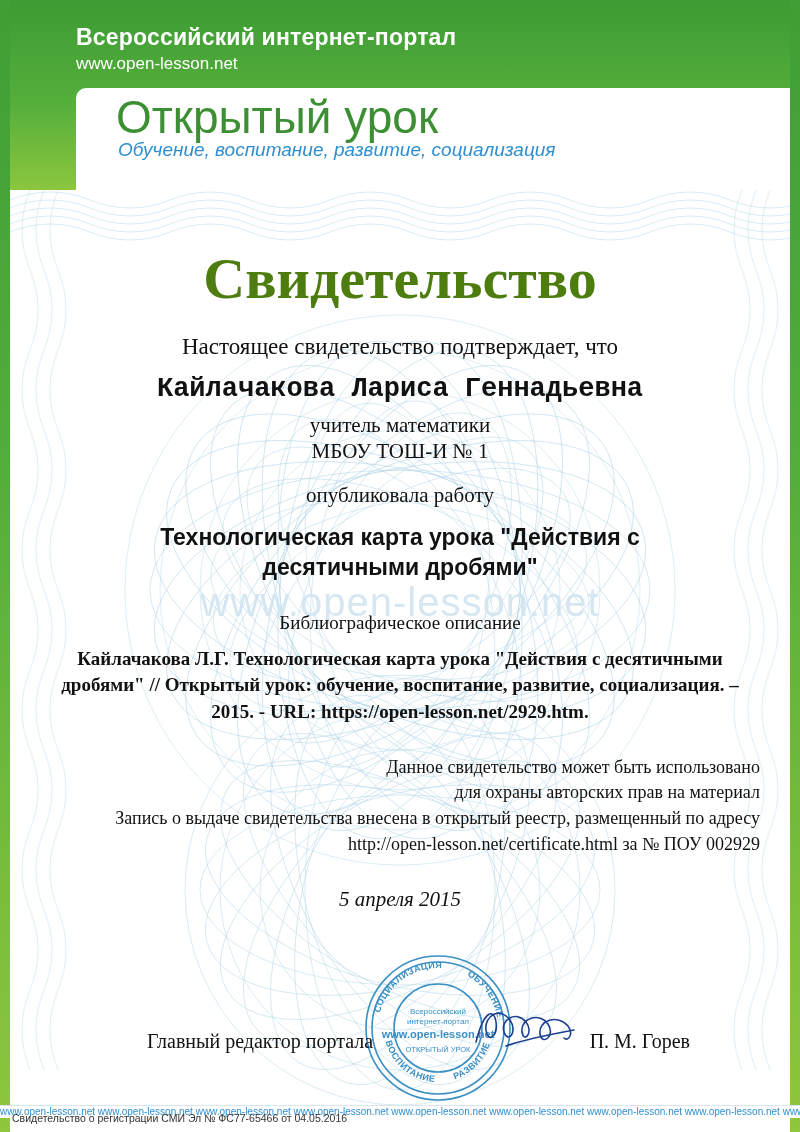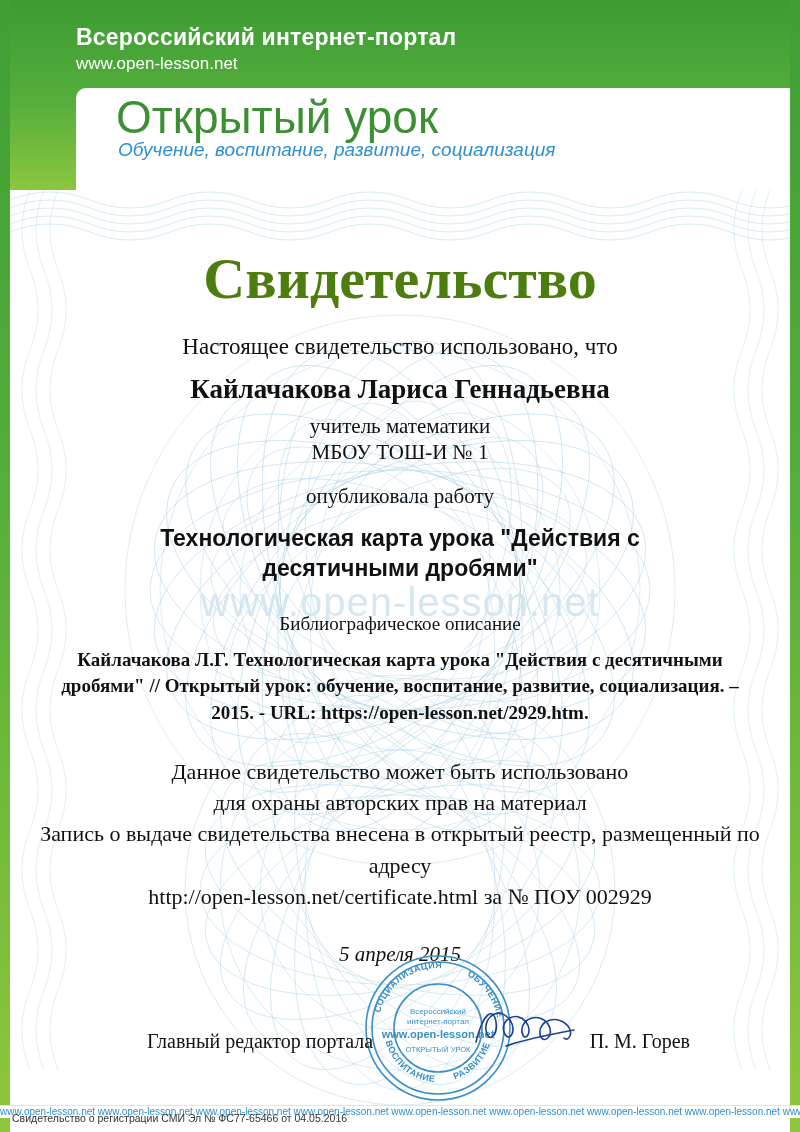--- a/index.html
+++ b/index.html
@@ -129,21 +129,21 @@
     color: #4d7c0f;
     letter-spacing: 0px;
   }
   .line-confirm {
     margin-top: 22px;
     font-size: 23px;
     color: #111111;
   }
   .recipient {
     margin-top: 14px;
-    font-family: Liberation Serif, serif;
+    font-family: Liberation Mono, monospace;
     font-size: 27px;
     font-weight: bold;
     color: #111111;
   }
   .role {
     margin-top: 8px;
     font-size: 21px;
     color: #111111;
     line-height: 1.25;
   }
@@ -175,23 +175,24 @@
     margin: 12px auto 0;
     width: 700px;
     font-size: 19px;
     font-weight: bold;
     color: #111111;
     line-height: 1.38;
   }
   .note {
     margin: 30px auto 0;
     width: 720px;
-    font-size: 22px;
+    font-size: 18px;
     color: #111111;
     line-height: 1.42;
+    text-align: right;
   }
   .date {
     margin-top: 30px;
     font-size: 21px;
     font-style: italic;
     color: #111111;
   }
 
   
   .sign-row {
@@ -370,21 +371,21 @@
           <path d="M732,0 Q 716,40 732,80 T 732,160 T 732,240 T 732,320 T 732,400 T 732,480 T 732,560 T 732,640 T 732,720 T 732,800 T 732,880"></path>
         </g>
       </g>
     </svg>
   </div>
 
   <div class="wm">www.open-lesson.net</div>
 
   <div class="content">
     <div class="cert-title">Свидетельство</div>
-    <div class="line-confirm">Настоящее свидетельство использовано, что</div>
+    <div class="line-confirm">Настоящее свидетельство подтверждает, что</div>
     <div class="recipient">Кайлачакова Лариса Геннадьевна</div>
     <div class="role">учитель математики</div>
     <div class="org">МБОУ ТОШ-И № 1</div>
     <div class="published">опубликовала работу</div>
     <div class="work-title">Технологическая карта урока "Действия с десятичными дробями"</div>
     <div class="biblio-label">Библиографическое описание</div>
     <div class="biblio-text">Кайлачакова Л.Г. Технологическая карта урока "Действия с десятичными дробями" // Открытый урок: обучение, воспитание, развитие, социализация. – 2015. - URL: https://open-lesson.net/2929.htm.</div>
     <div class="note">
       <div>Данное свидетельство может быть использовано</div>
       <div>для охраны авторских прав на материал</div>

